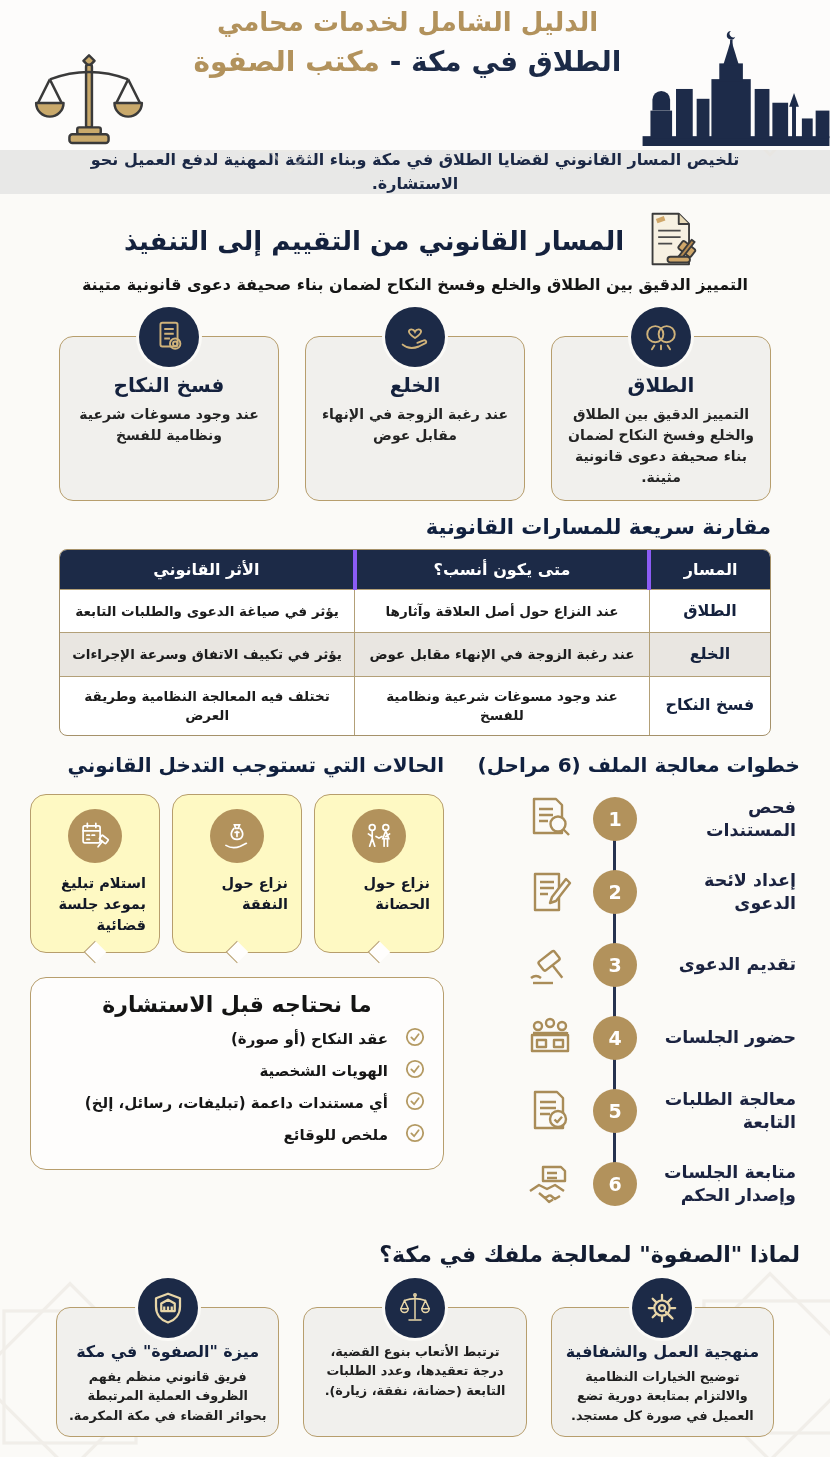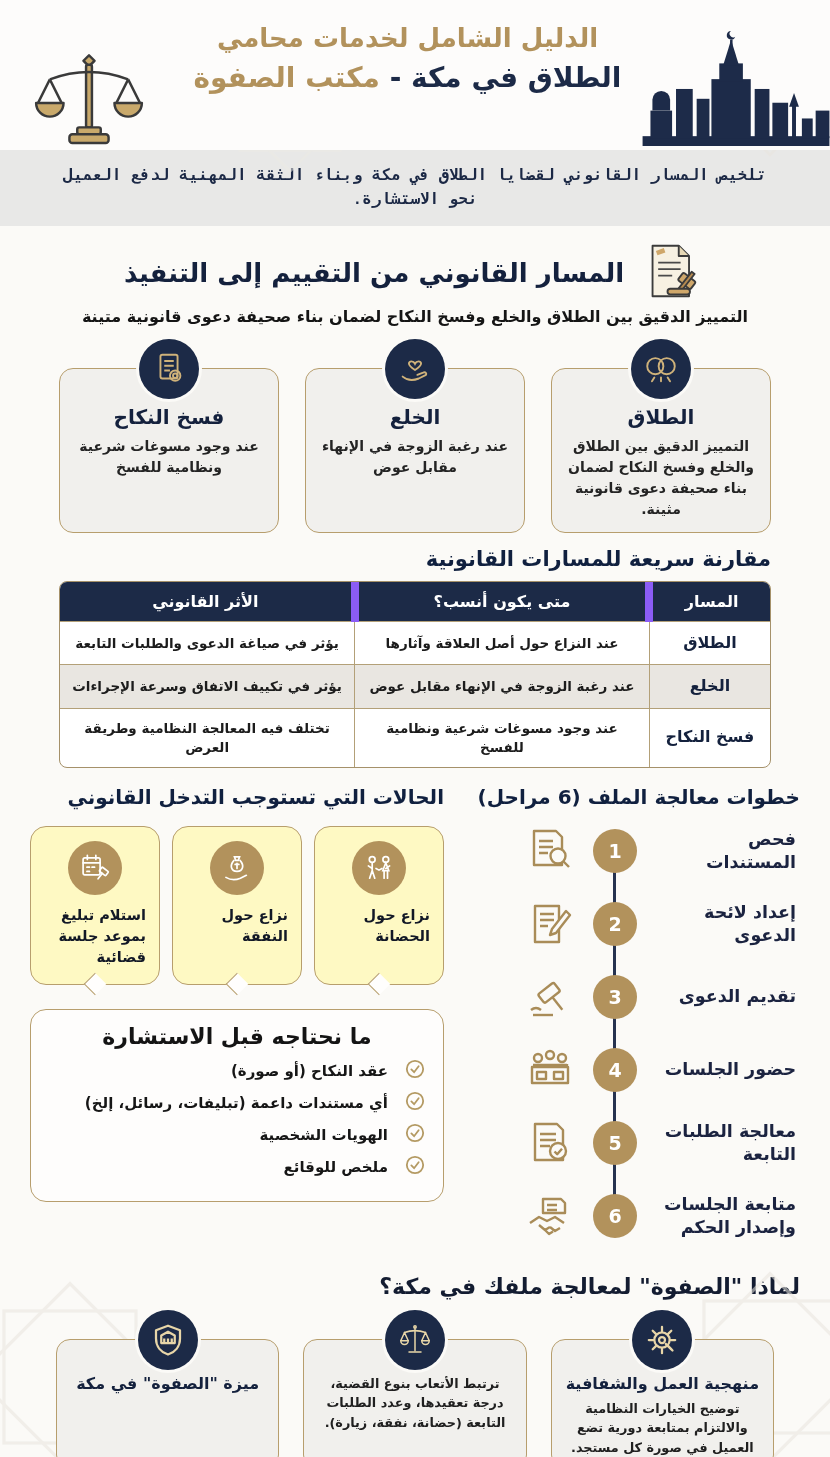--- a/index.html
+++ b/index.html
@@ -5,29 +5,29 @@
   * { box-sizing: border-box; margin: 0; padding: 0; }
   html,body { background:#ffffff; }
   body { font-family:"DejaVu Sans", sans-serif; }
   .page { position:relative; width:830px; height:1457px; margin:0 auto; background:#fbfaf7;
           overflow:hidden; direction:rtl; color:#1b1b1b; }
   .deco { position:absolute; opacity:.55; pointer-events:none; }
 
   
   .header { position:relative; height:150px; background:#fdfcfb; }
   .scales-wrap { position:absolute; left:34px; top:52px; }
-  .titles { position:absolute; top:20px; right:175px; left:160px; text-align:center; }
+  .titles { position:absolute; top:4px; right:175px; left:160px; text-align:center; }
   .title-l1 { color:#b2925c; font-weight:bold; font-size:26px; line-height:1.45; }
   .title-l2 { color:#1c2a47; font-weight:bold; font-size:28px; line-height:1.45; }
   .title-l2 .gold { color:#b2925c; }
   .skyline-wrap { position:absolute; left:auto; right:0; bottom:0; direction:ltr; }
 
   
-  .banner { height:76px; background:#e8e8e7; display:flex; align-items:center; justify-content:center;
-            padding:0 52px;font-family:Liberation Mono, monospace; }
+  .banner { height:44px; background:#e8e8e7; display:flex; align-items:center; justify-content:center;
+            padding:0 52px; }
   .banner p { color:#1b2845; font-weight:bold; font-size:16px; text-align:center; line-height:1.5; }
 
   
   .sec1 { padding-top:16px; }
   .sec1-head { display:flex; align-items:center; justify-content:center; gap:20px; }
   .sec1-head h1 { color:#14213d; font-size:26px; font-weight:bold; }
   .sec1-sub { text-align:center; font-weight:bold; color:#151515; font-size:16px; margin-top:3px; padding:0 40px; }
   .cards { width:712px; margin:42px auto 0; display:grid; grid-template-columns:repeat(3,1fr); gap:26px; }
   .pcard { background:#f1f0ed; border:1.5px solid #b79e6d; border-radius:14px;
            padding:36px 10px 12px; position:relative; text-align:center; }
@@ -36,21 +36,21 @@
                  display:flex; align-items:center; justify-content:center; box-shadow:0 0 0 3px #fbfaf7; }
   .pcard h3 { font-size:20px; color:#14213d; margin-bottom:7px; }
   .pcard p { font-size:14px; font-weight:bold; color:#242424; line-height:1.5; }
 
   
   .cmp { width:712px; margin:14px auto 0; }
   .cmp h2 { font-size:21px; color:#10203f; margin-bottom:10px; }
   .tablewrap { border:1.5px solid #a5916a; border-radius:8px; overflow:hidden; background:#fff; }
   table { width:100%; border-collapse:collapse; }
   th { background:#1c2a47; color:#ffffff; font-size:16px; font-weight:bold; padding:10px 6px; text-align:center; }
-  th + th { border-right:8px solid #8b5cf6; }
+  th + th { border-right:4px solid #8b5cf6; }
   td { padding:10px 8px; font-weight:bold; font-size:13.5px; color:#1c1c1c; text-align:center;
        border-top:1.5px solid #b3a078; line-height:1.4; }
   td + td { border-right:1.5px solid #b3a078; }
   col.c-path { width:17%; } col.c-when { width:41.5%; } col.c-effect { width:41.5%; }
   tbody tr:nth-child(2) { background:#e9e6e1; }
   td.path-cell { font-size:16px; color:#14213d; }
 
   
   .twocol { display:grid; grid-template-columns:348px 1fr; gap:8px; padding:16px 30px 0; }
   .colhead { font-size:20px; color:#10203f; margin-bottom:16px; line-height:1.3; }
@@ -431,28 +431,28 @@
                   <circle cx="11" cy="11" r="9" stroke="#b49a63" fill="none" stroke-width="2"></circle>
                   <path d="M7 11.5 l3 3 5 -6.5" stroke="#b49a63" stroke-width="2" fill="none" stroke-linecap="round"></path>
                 </svg></span>
             <span>عقد النكاح (أو صورة)</span>
           </li>
           <li>
             <span><svg width="20" height="20" viewBox="0 0 22 22">
                   <circle cx="11" cy="11" r="9" stroke="#b49a63" fill="none" stroke-width="2"></circle>
                   <path d="M7 11.5 l3 3 5 -6.5" stroke="#b49a63" stroke-width="2" fill="none" stroke-linecap="round"></path>
                 </svg></span>
-            <span>أي مستندات داعمة (تبليفات، رسائل، إلخ)</span>
+            <span>الهويات الشخصية</span>
           </li>
           <li>
             <span><svg width="20" height="20" viewBox="0 0 22 22">
                   <circle cx="11" cy="11" r="9" stroke="#b49a63" fill="none" stroke-width="2"></circle>
                   <path d="M7 11.5 l3 3 5 -6.5" stroke="#b49a63" stroke-width="2" fill="none" stroke-linecap="round"></path>
                 </svg></span>
-            <span>الهويات الشخصية</span>
+            <span>أي مستندات داعمة (تبليفات، رسائل، إلخ)</span>
           </li>
           <li>
             <span><svg width="20" height="20" viewBox="0 0 22 22">
                   <circle cx="11" cy="11" r="9" stroke="#b49a63" fill="none" stroke-width="2"></circle>
                   <path d="M7 11.5 l3 3 5 -6.5" stroke="#b49a63" stroke-width="2" fill="none" stroke-linecap="round"></path>
                 </svg></span>
             <span>ملخص للوقائع</span>
           </li>
         </ul>
       </div>
@@ -493,17 +493,18 @@
       <div class="wcard">
         <span class="circ">
           <svg width="36" height="36" viewBox="0 0 24 24">
               <g stroke="#e8d6a8" fill="none" stroke-width="1.5" stroke-linejoin="round">
             <path d="M12 2.5 L20 5.5 V11 c0 5.4 -3.4 9.2 -8 10.7 C7.4 20.2 4 16.4 4 11 V5.5 Z"></path>
             <path d="M12 6.5 L16.5 9 V14 H7.5 V9 Z M9.5 11 v3 M12 11 v3 M14.5 11 v3"></path>
               </g>
             </svg>
         </span>
         <h3>ميزة "الصفوة" في مكة</h3>
+        <p>فريق قانوني منظم يفهم الظروف العملية المرتبطة بحوائر القضاء في مكة المكرمة.</p>
       </div>
     </div>
   </div>
 
 </div>
 
 </body></html>

